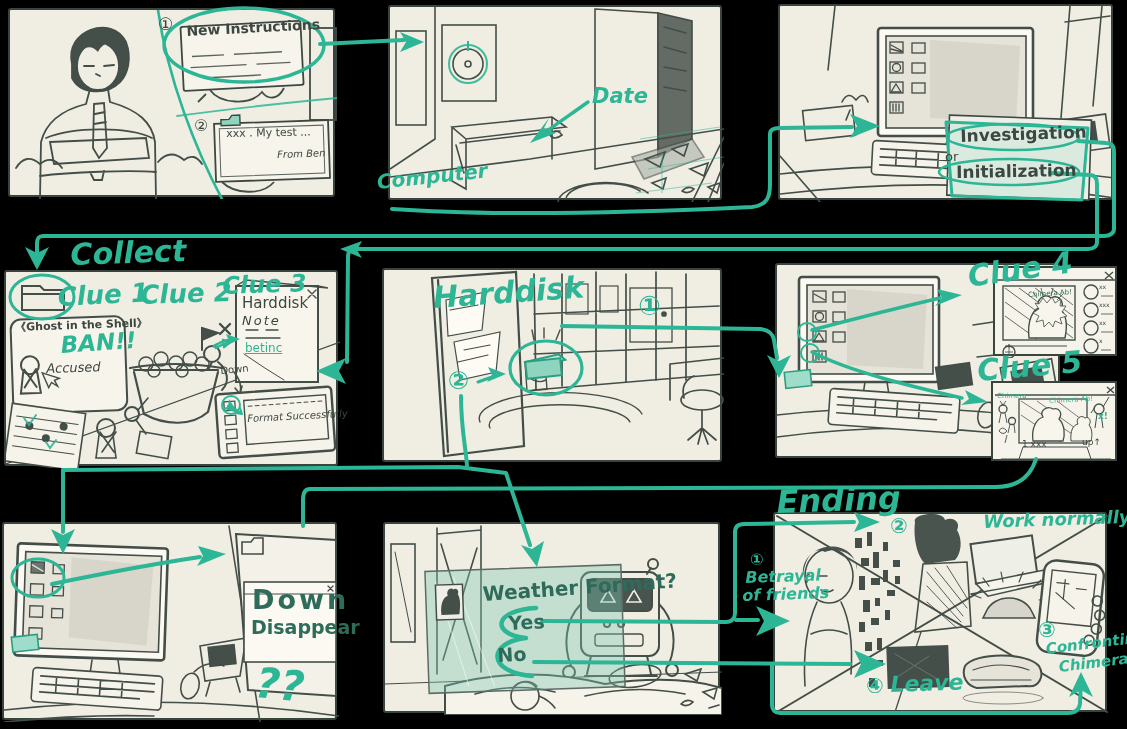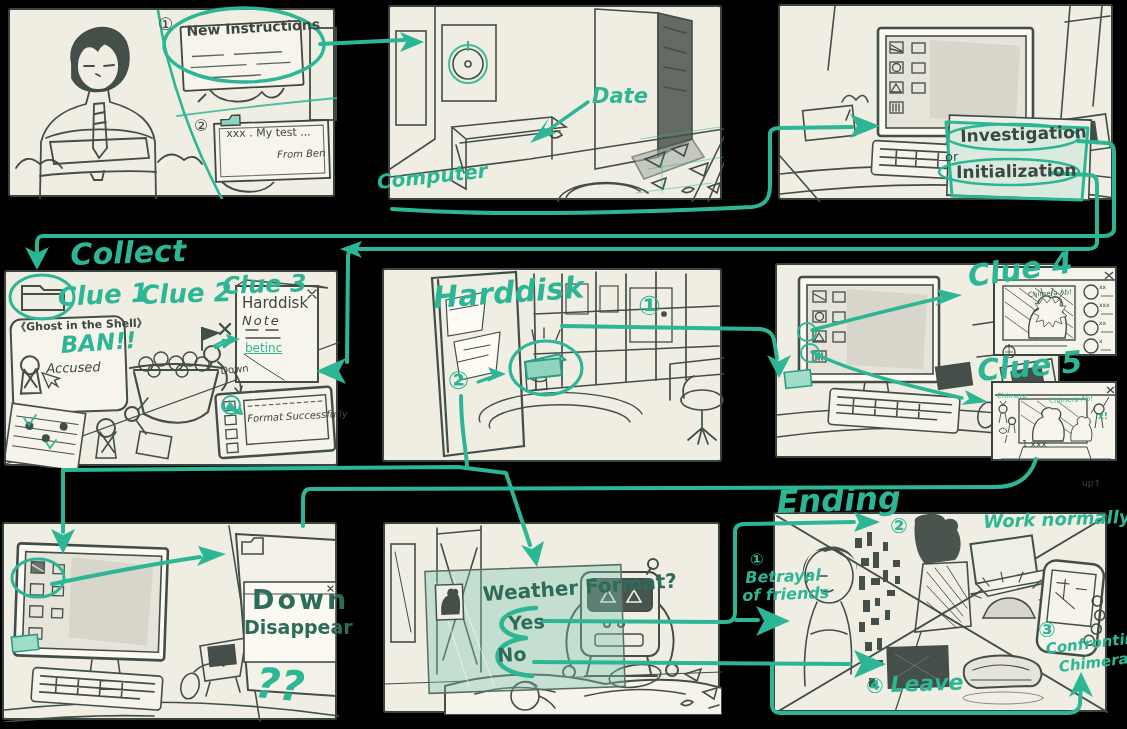--- a/index.html
+++ b/index.html
@@ -522,28 +522,28 @@
   <div class="lbl teal" style="left:638px;top:292px;font-size:27px;">①</div>
   <div class="lbl teal" style="left:448px;top:368px;font-size:25px;">②</div>
 
   <div class="lbl teal" style="left:966px;top:262px;font-size:30px;transform:rotate(-8deg);">Clue 4</div>
   <div class="lbl teal" style="left:976px;top:356px;font-size:30px;transform:rotate(-5deg);">Clue 5</div>
   <div class="lbl dteal tiny" style="left:1028px;top:292px;font-size:7px;transform:rotate(-4deg);">Chimera Ab!</div>
   <div class="lbl teal tiny" style="left:997px;top:393px;font-size:7px;">Chimera</div>
   <div class="lbl teal tiny" style="left:1049px;top:398px;font-size:7px;transform:rotate(-3deg);">Chimera Ab!</div>
   <div class="lbl teal tiny" style="left:1098px;top:412px;font-size:9px;font-weight:bold;">x!</div>
   <div class="lbl ink" style="left:1022px;top:440px;font-size:9px;">1 xxx</div>
-  <div class="lbl ink" style="left:1082px;top:438px;font-size:9px;margin-top:41px;">up↑</div>
+  <div class="lbl ink" style="left:1082px;top:438px;font-size:9px;">up↑</div>
   <div class="lbl ink" style="left:1099px;top:284px;font-size:6px;">xx</div>
   <div class="lbl ink" style="left:1099px;top:302px;font-size:6px;">xxx</div>
   <div class="lbl ink" style="left:1099px;top:320px;font-size:6px;">xx</div>
   <div class="lbl ink" style="left:1099px;top:338px;font-size:6px;">x</div>
 
   <div class="lbl dteal" style="left:252px;top:586px;font-size:27px;letter-spacing:3px;">Down</div>
-  <div class="lbl dteal" style="left:244px;top:618px;font-size:19px;">Disappear</div>
+  <div class="lbl dteal" style="left:244px;top:618px;font-size:19px;padding-left:7px;">Disappear</div>
   <div class="lbl teal" style="left:258px;top:662px;font-size:42px;transform:rotate(6deg);">??</div>
 
   <div class="lbl dteal" style="left:482px;top:584px;font-size:20px;transform:rotate(-4deg);">Weather Format?</div>
   <div class="lbl dteal" style="left:508px;top:614px;font-size:19px;transform:rotate(-3deg);">Yes</div>
   <div class="lbl dteal" style="left:497px;top:646px;font-size:19px;transform:rotate(-3deg);">No</div>
 
   <div class="lbl teal" style="left:776px;top:486px;font-size:32px;transform:rotate(-2deg);">Ending</div>
   <div class="lbl teal" style="left:750px;top:552px;font-size:16px;">①</div>
   <div class="lbl teal" style="left:745px;top:570px;font-size:16px;transform:rotate(-2deg);">Betrayal</div>
   <div class="lbl teal" style="left:742px;top:588px;font-size:16px;transform:rotate(-2deg);">of friends</div>

